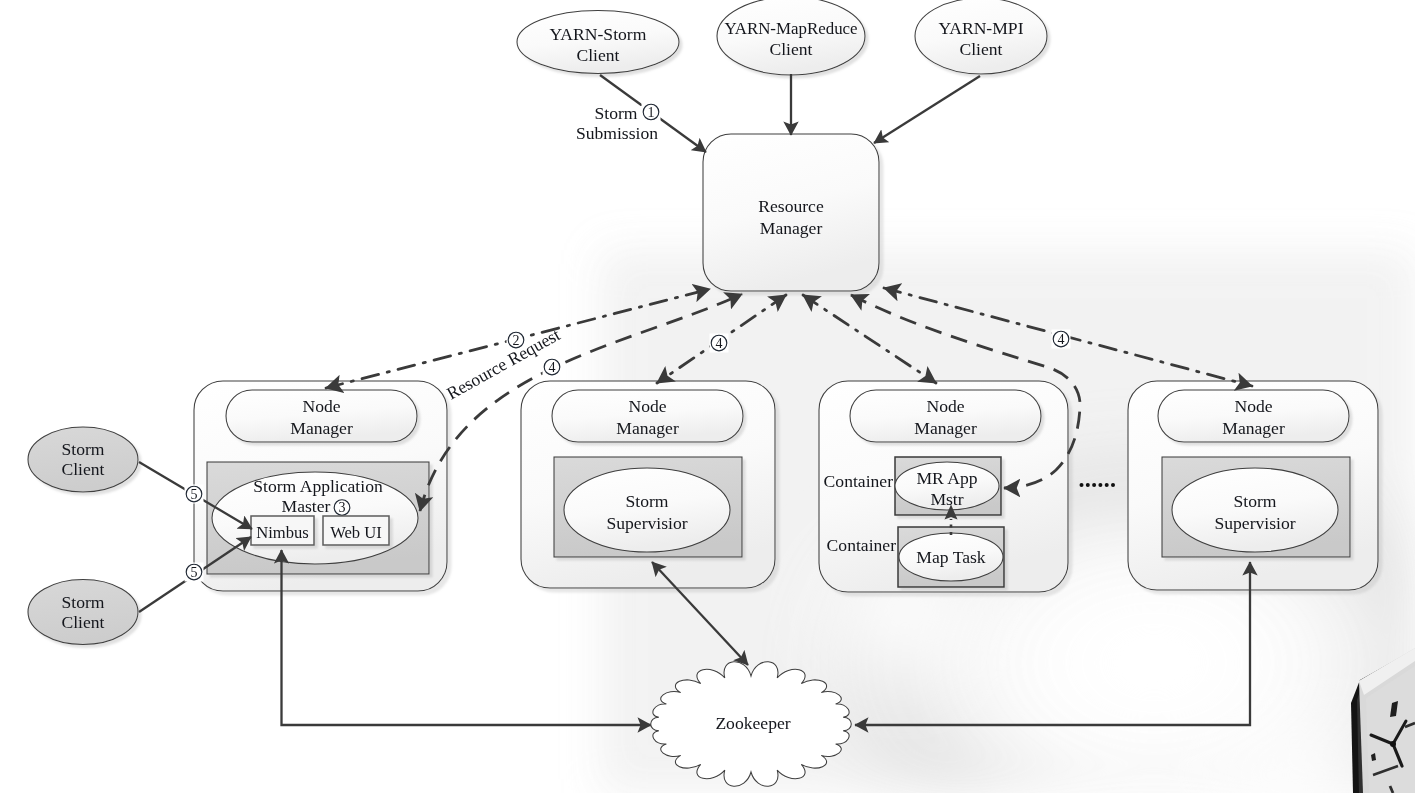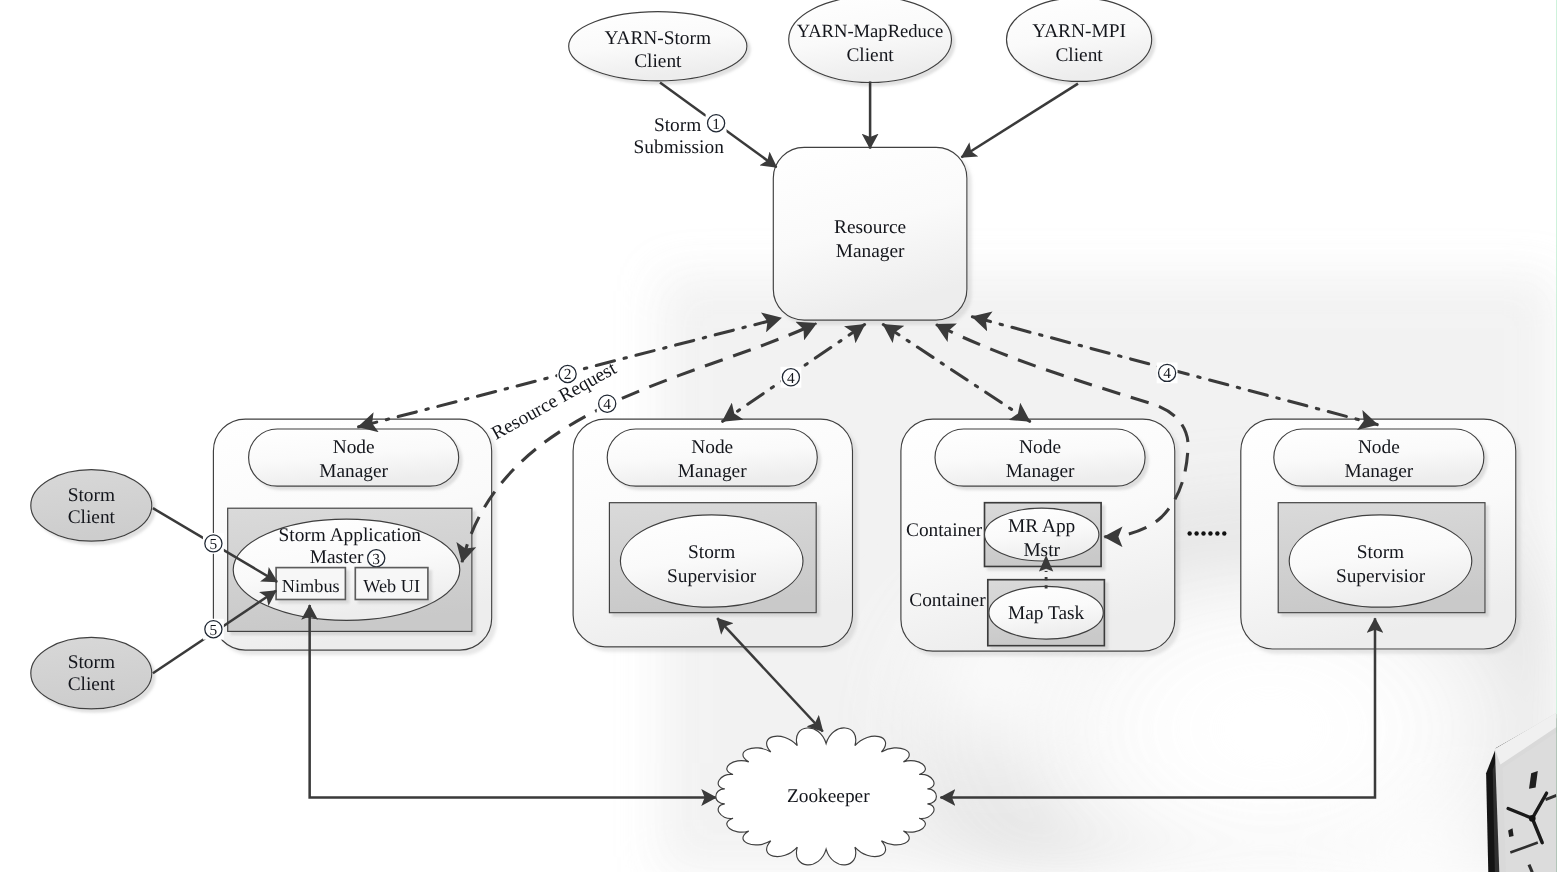--- a/index.html
+++ b/index.html
@@ -1,17 +1,17 @@
 <!DOCTYPE html>
 <html><head>
 <meta charset="utf-8">
 <style>
 html,body{margin:0;padding:0;background:#fff;}
 body{width:1415px;height:793px;overflow:hidden;font-family:"Liberation Serif","DejaVu Serif",serif;}
-#stage{position:relative;width:1415px;height:793px;background:#22c55e;overflow:hidden;}
+#stage{position:relative;width:1415px;height:793px;background:#b91c1c;overflow:hidden;}
 svg#diagram{position:absolute;left:0;top:0;display:block;}
 text{font-family:"Liberation Serif","DejaVu Serif",serif;fill:#14161c;}
 .lbl{font-size:17.6px;text-anchor:middle;}
 .lbl-end{font-size:17.6px;text-anchor:end;}
 .lbl-start{font-size:17.6px;text-anchor:start;}
 .lbl-sm{font-size:16.6px;text-anchor:middle;}
 .mknum{font-size:14px;fill:#16181e;text-anchor:middle;}
 .mkcirc{fill:#ffffff;stroke:#1f2733;stroke-width:1.15;}
 .shape{stroke:#3f3f3f;stroke-width:1.05;}
 .ln{fill:none;stroke:#3a3a3a;stroke-width:2.3;}

